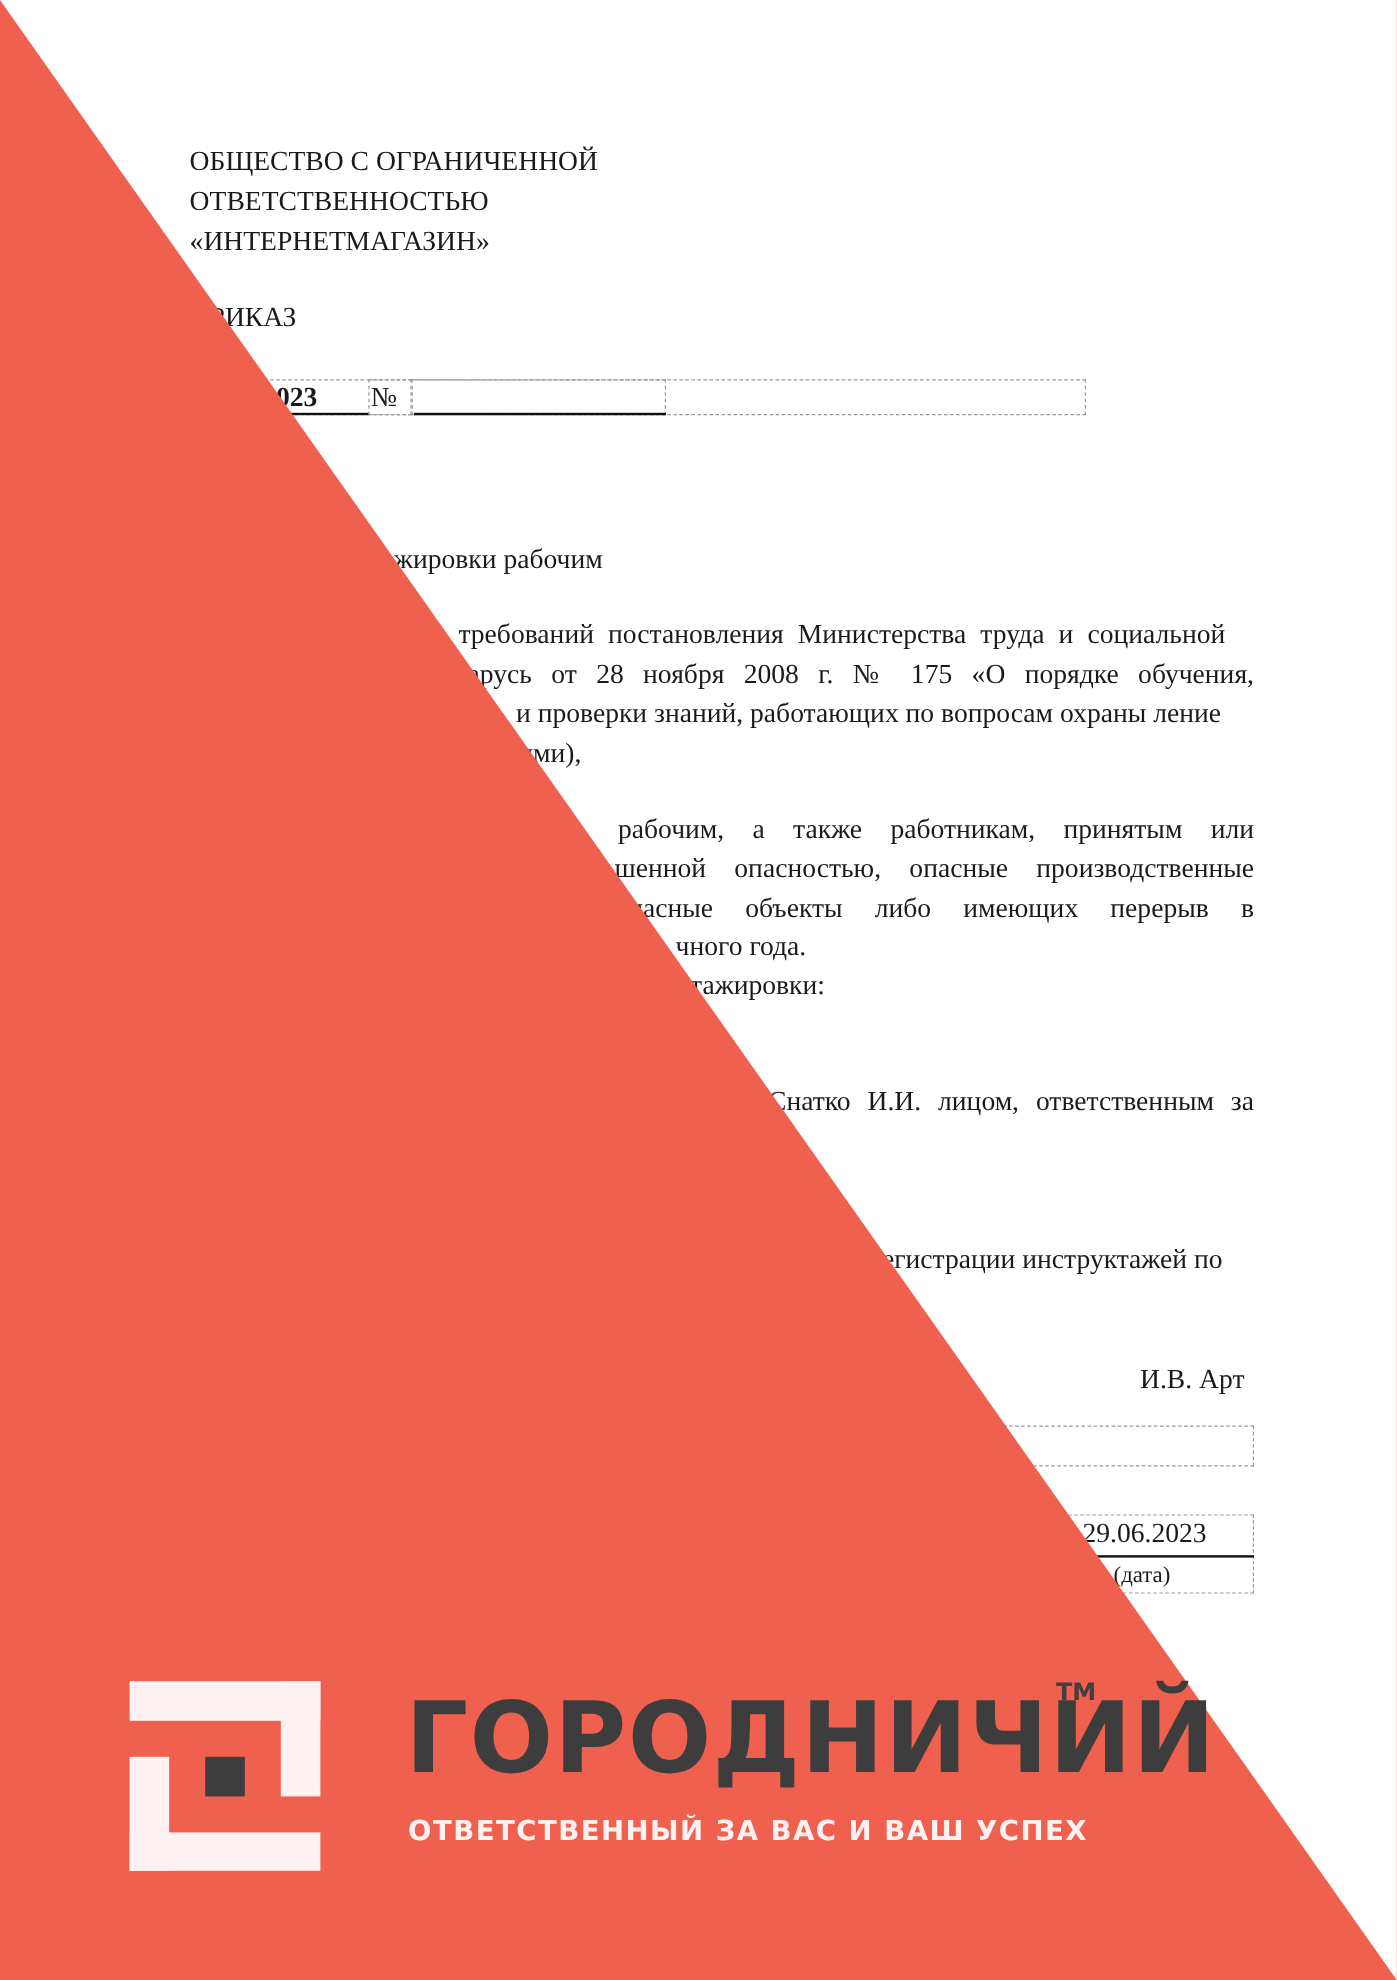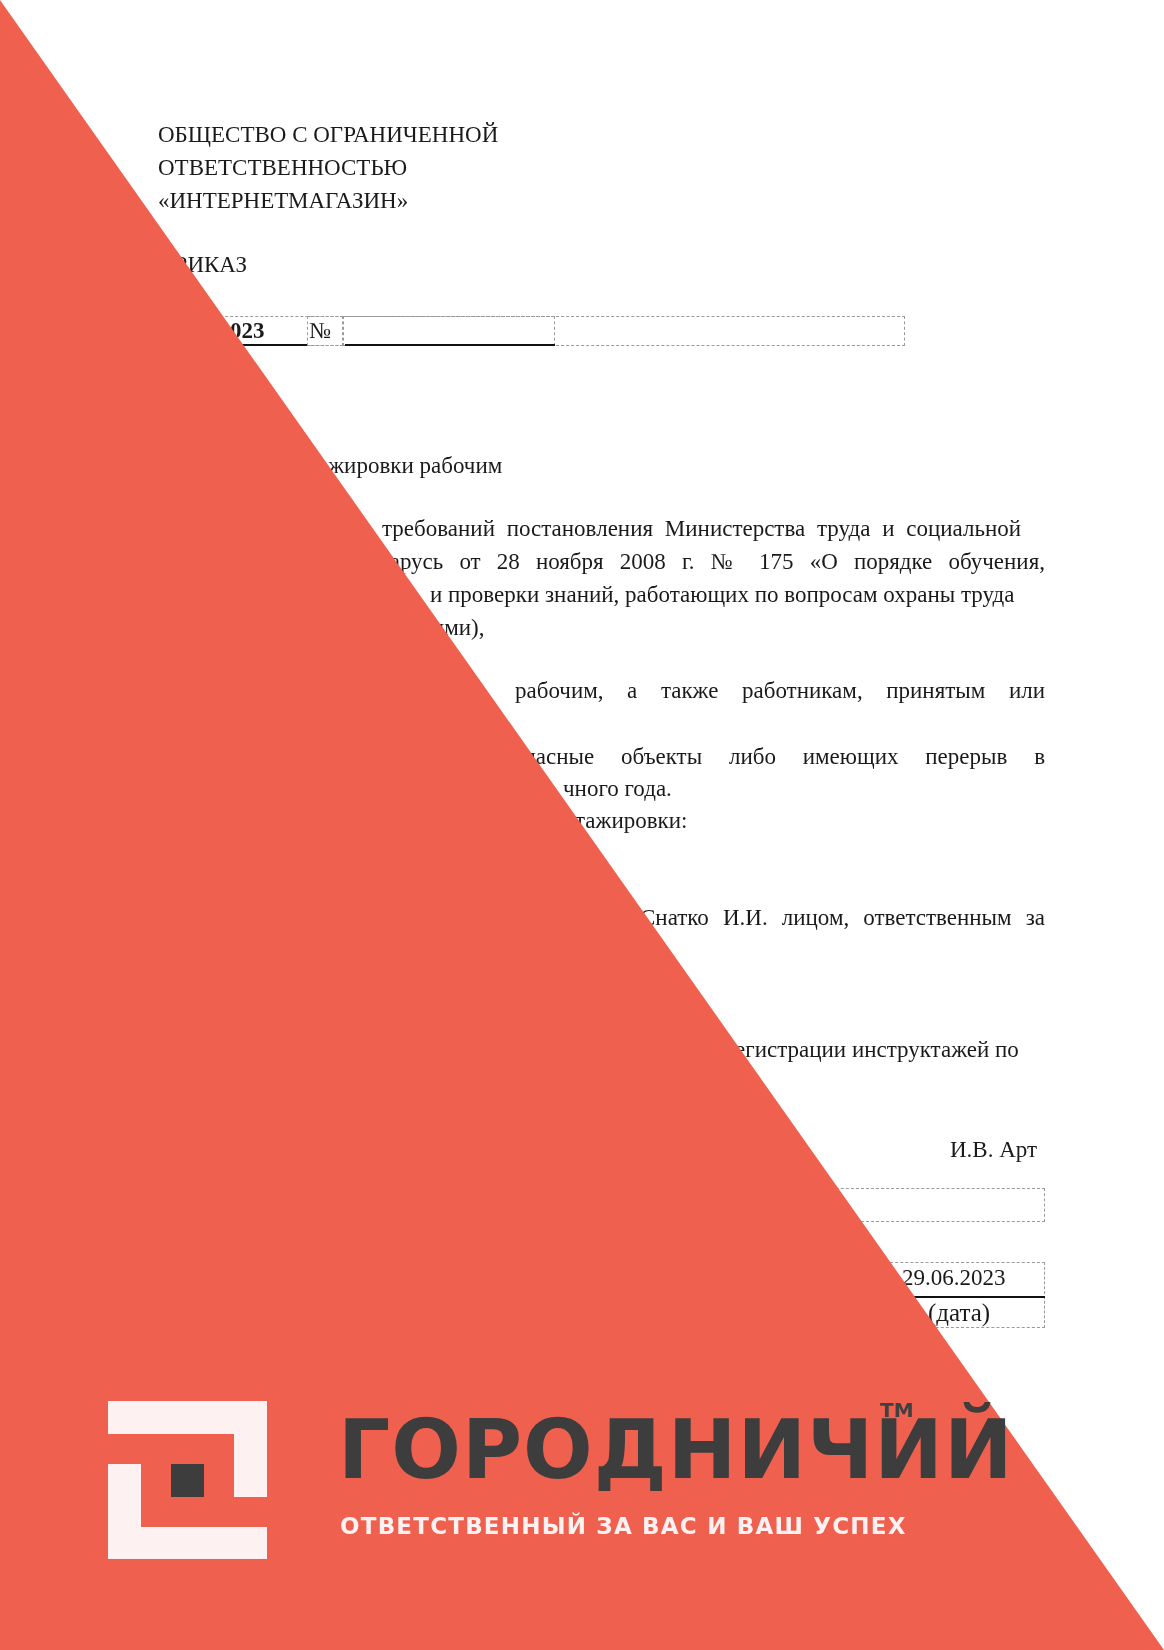--- a/index.html
+++ b/index.html
@@ -35,39 +35,40 @@
   <div class="line" style="left:309px;top:317px;">№</div>
   <div class="line" style="left:348px;top:317px;"></div>
   <div class="uline" style="left:345px;top:344px;width:210px;"></div>
 
   <div class="line" style="left:318px;top:452px;">ажировки рабочим</div>
 
   <div class="line just" style="left:370px;top:515px;width:675px;margin-left:12px;">
       <span style="word-spacing:6px">требований постановления Министерства труда и социальной</span>
     </div>
   <div class="line" style="left:368px;top:548px;width:677px;text-align:justify;text-align-last:justify;">еларусь от 28 ноября 2008 г. № 175 «О порядке обучения,</div>
-  <div class="line" style="left:430px;top:581px;">и проверки знаний, работающих по вопросам охраны труда</div>
+  <div class="line" style="left:430px;top:581px;">и проверки знаний, работающих по вопросам охраны ление</div>
   <div class="line" style="left:422px;top:614px;">чями),</div>
 
   <div class="line" style="left:515px;top:677px;width:530px;text-align:justify;text-align-last:justify;">рабочим, а также работникам, принятым или</div>
+  <div class="line" style="left:512px;top:710px;width:533px;text-align:justify;text-align-last:justify;">шенной опасностью, опасные производственные</div>
   <div class="line" style="left:512px;top:743px;width:533px;text-align:justify;text-align-last:justify;">опасные объекты либо имеющих перерыв в</div>
   <div class="line" style="left:563px;top:775px;">чного года.</div>
   <div class="line" style="left:575px;top:807px;">тажировки:</div>
 
   <div class="line" style="left:640px;top:904px;width:405px;text-align:justify;text-align-last:justify;">Снатко И.И. лицом, ответственным за</div>
 
   <div class="line" style="left:735px;top:1036px;">егистрации инструктажей по</div>
 
   <div class="dash" style="left:700px;top:1188px;width:345px;height:34px;border-left:none;"></div>
   <div class="line" style="left:950px;top:1136px;">И.В. Арт</div>
 
   <div class="dash" style="left:880px;top:1262px;width:165px;height:66px;"></div>
   <div class="line" style="left:902px;top:1264px;">29.06.2023</div>
   <div class="uline" style="left:880px;top:1296px;width:165px;"></div>
-  <div class="line" style="left:928px;top:1299px;font-size:25px;">(дата)</div>
+  <div class="line" style="left:928px;top:1299px;font-size:19px;">(дата)</div>
 </div>
 
 <div class="overlay"></div>
 
 <div class="logo-mark">
   <div style="left:0;top:0;width:159px;height:33px;"></div>
   <div style="left:126px;top:0;width:33px;height:96px;"></div>
   <div style="left:0;top:63px;width:33px;height:95px;"></div>
   <div style="left:0;top:126px;width:159px;height:32px;"></div>
   <div class="dot" style="left:63px;top:63px;width:33px;height:33px;"></div>

